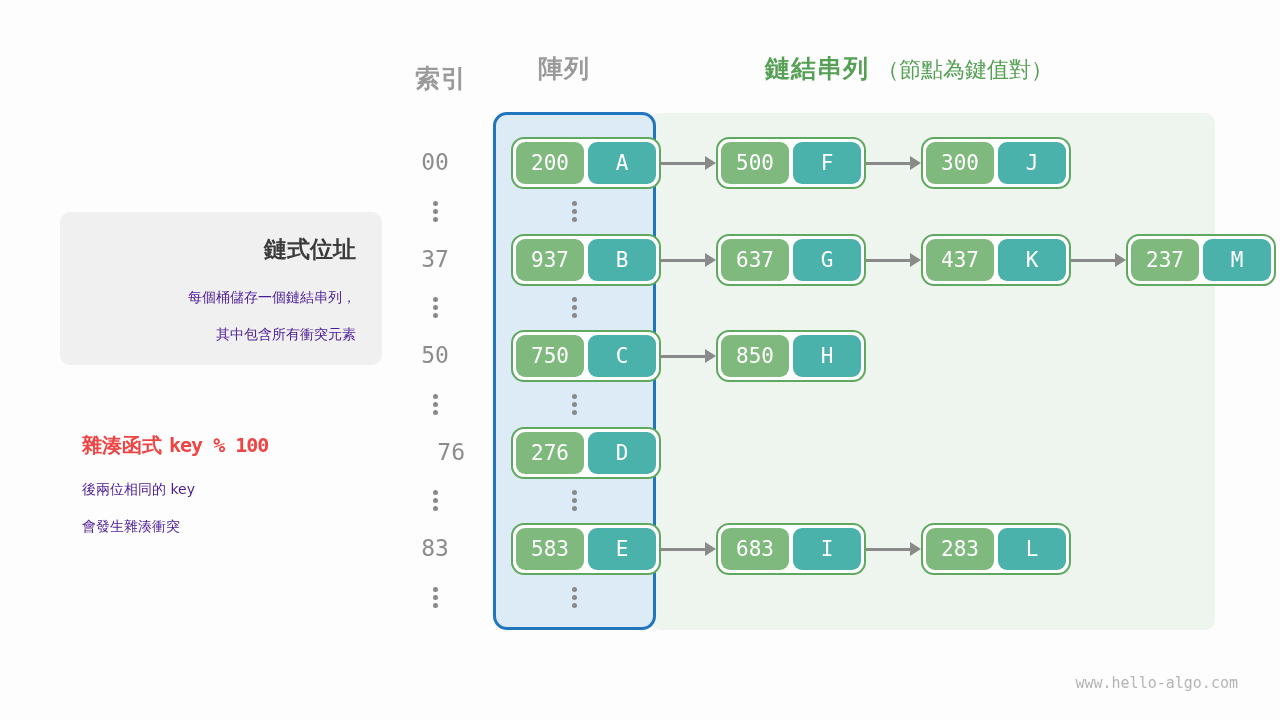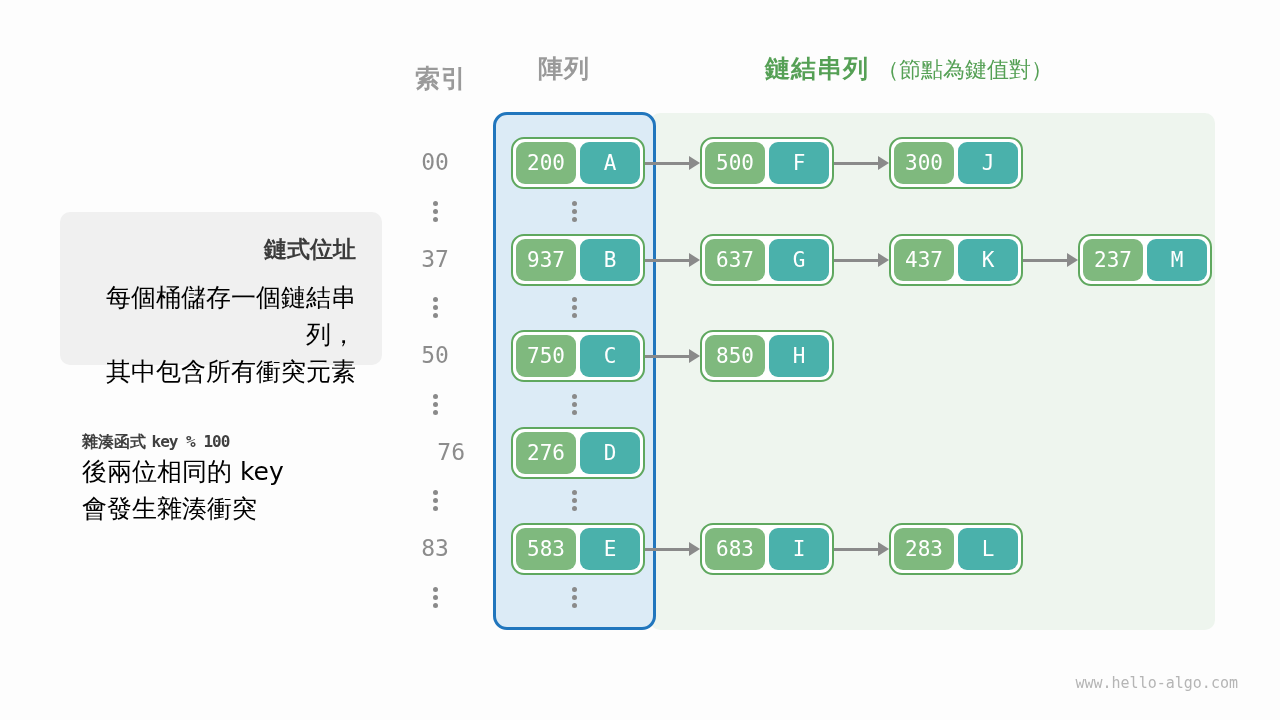--- a/index.html
+++ b/index.html
@@ -14,24 +14,24 @@
   .hdr-green{color:#55a055;}
   .hdr-green-note{color:#55a055;font-weight:500;font-size:22px;margin-left:8px;}
   
   .info-box{
     left:60px;top:212px;width:322px;height:153px;
     background:#f0f0f0;border-radius:10px;box-sizing:border-box;
     padding:22px 26px;
     text-align:right;
   }
   .info-title{font-size:23px;font-weight:700;color:#3b3b3b;margin-bottom:14px;}
-  .info-line{font-size:25px;color:#000000;line-height:37px;}
+  .info-line{font-size:14px;color:#4c1d95;line-height:37px;}
   
   .hash-note{left:82px;top:432px;width:300px;}
-  .hash-title{font-size:16px;font-weight:700;color:#404040;}
+  .hash-title{font-size:20px;font-weight:700;color:#ef4444;margin-bottom:12px;}
   .hash-title .code{font-family:"DejaVu Sans Mono","Liberation Mono",monospace;font-weight:700;letter-spacing:-1px;}
   
   .green-panel{
     left:650px;top:113px;width:565px;height:517px;
     background:#eef5ee;border-radius:10px;z-index:1;
   }
   .blue-box{
     left:493px;top:112px;width:163px;height:518px;box-sizing:border-box;
     background:#dcebf6;border:3px solid #2176bd;border-radius:14px;z-index:2;
   }
@@ -44,21 +44,21 @@
   
   .dots{width:6px;z-index:3;display:flex;flex-direction:column;gap:3px;align-items:center;}
   .dots i{display:block;width:5px;height:5px;border-radius:50%;background:#8a8a8a;}
   
   .row{left:511px;height:52px;display:flex;align-items:center;z-index:3;}
   .node{
     box-sizing:border-box;height:52px;display:flex;align-items:center;gap:4px;
     background:#ffffff;border:2px solid #5fa85f;border-radius:13px;padding:3px;
   }
   .cell{
-    display:inline-block;width:60px;height:42px;line-height:42px;border-radius:9px;
+    display:inline-block;width:68px;height:42px;line-height:42px;border-radius:9px;
     text-align:center;color:#ffffff;font-size:21px;
     font-family:"DejaVu Sans Mono","Liberation Mono",monospace;
   }
   .cell.key{background:#7fb97e;}
   .cell.val{background:#4ab1ab;}
   
   .arrow{width:55px;height:52px;position:relative;flex:0 0 55px;}
   .arrow .shaft{
     position:absolute;left:0;right:9px;top:50%;margin-top:-1.5px;height:3px;background:#8a8a8a;
   }

